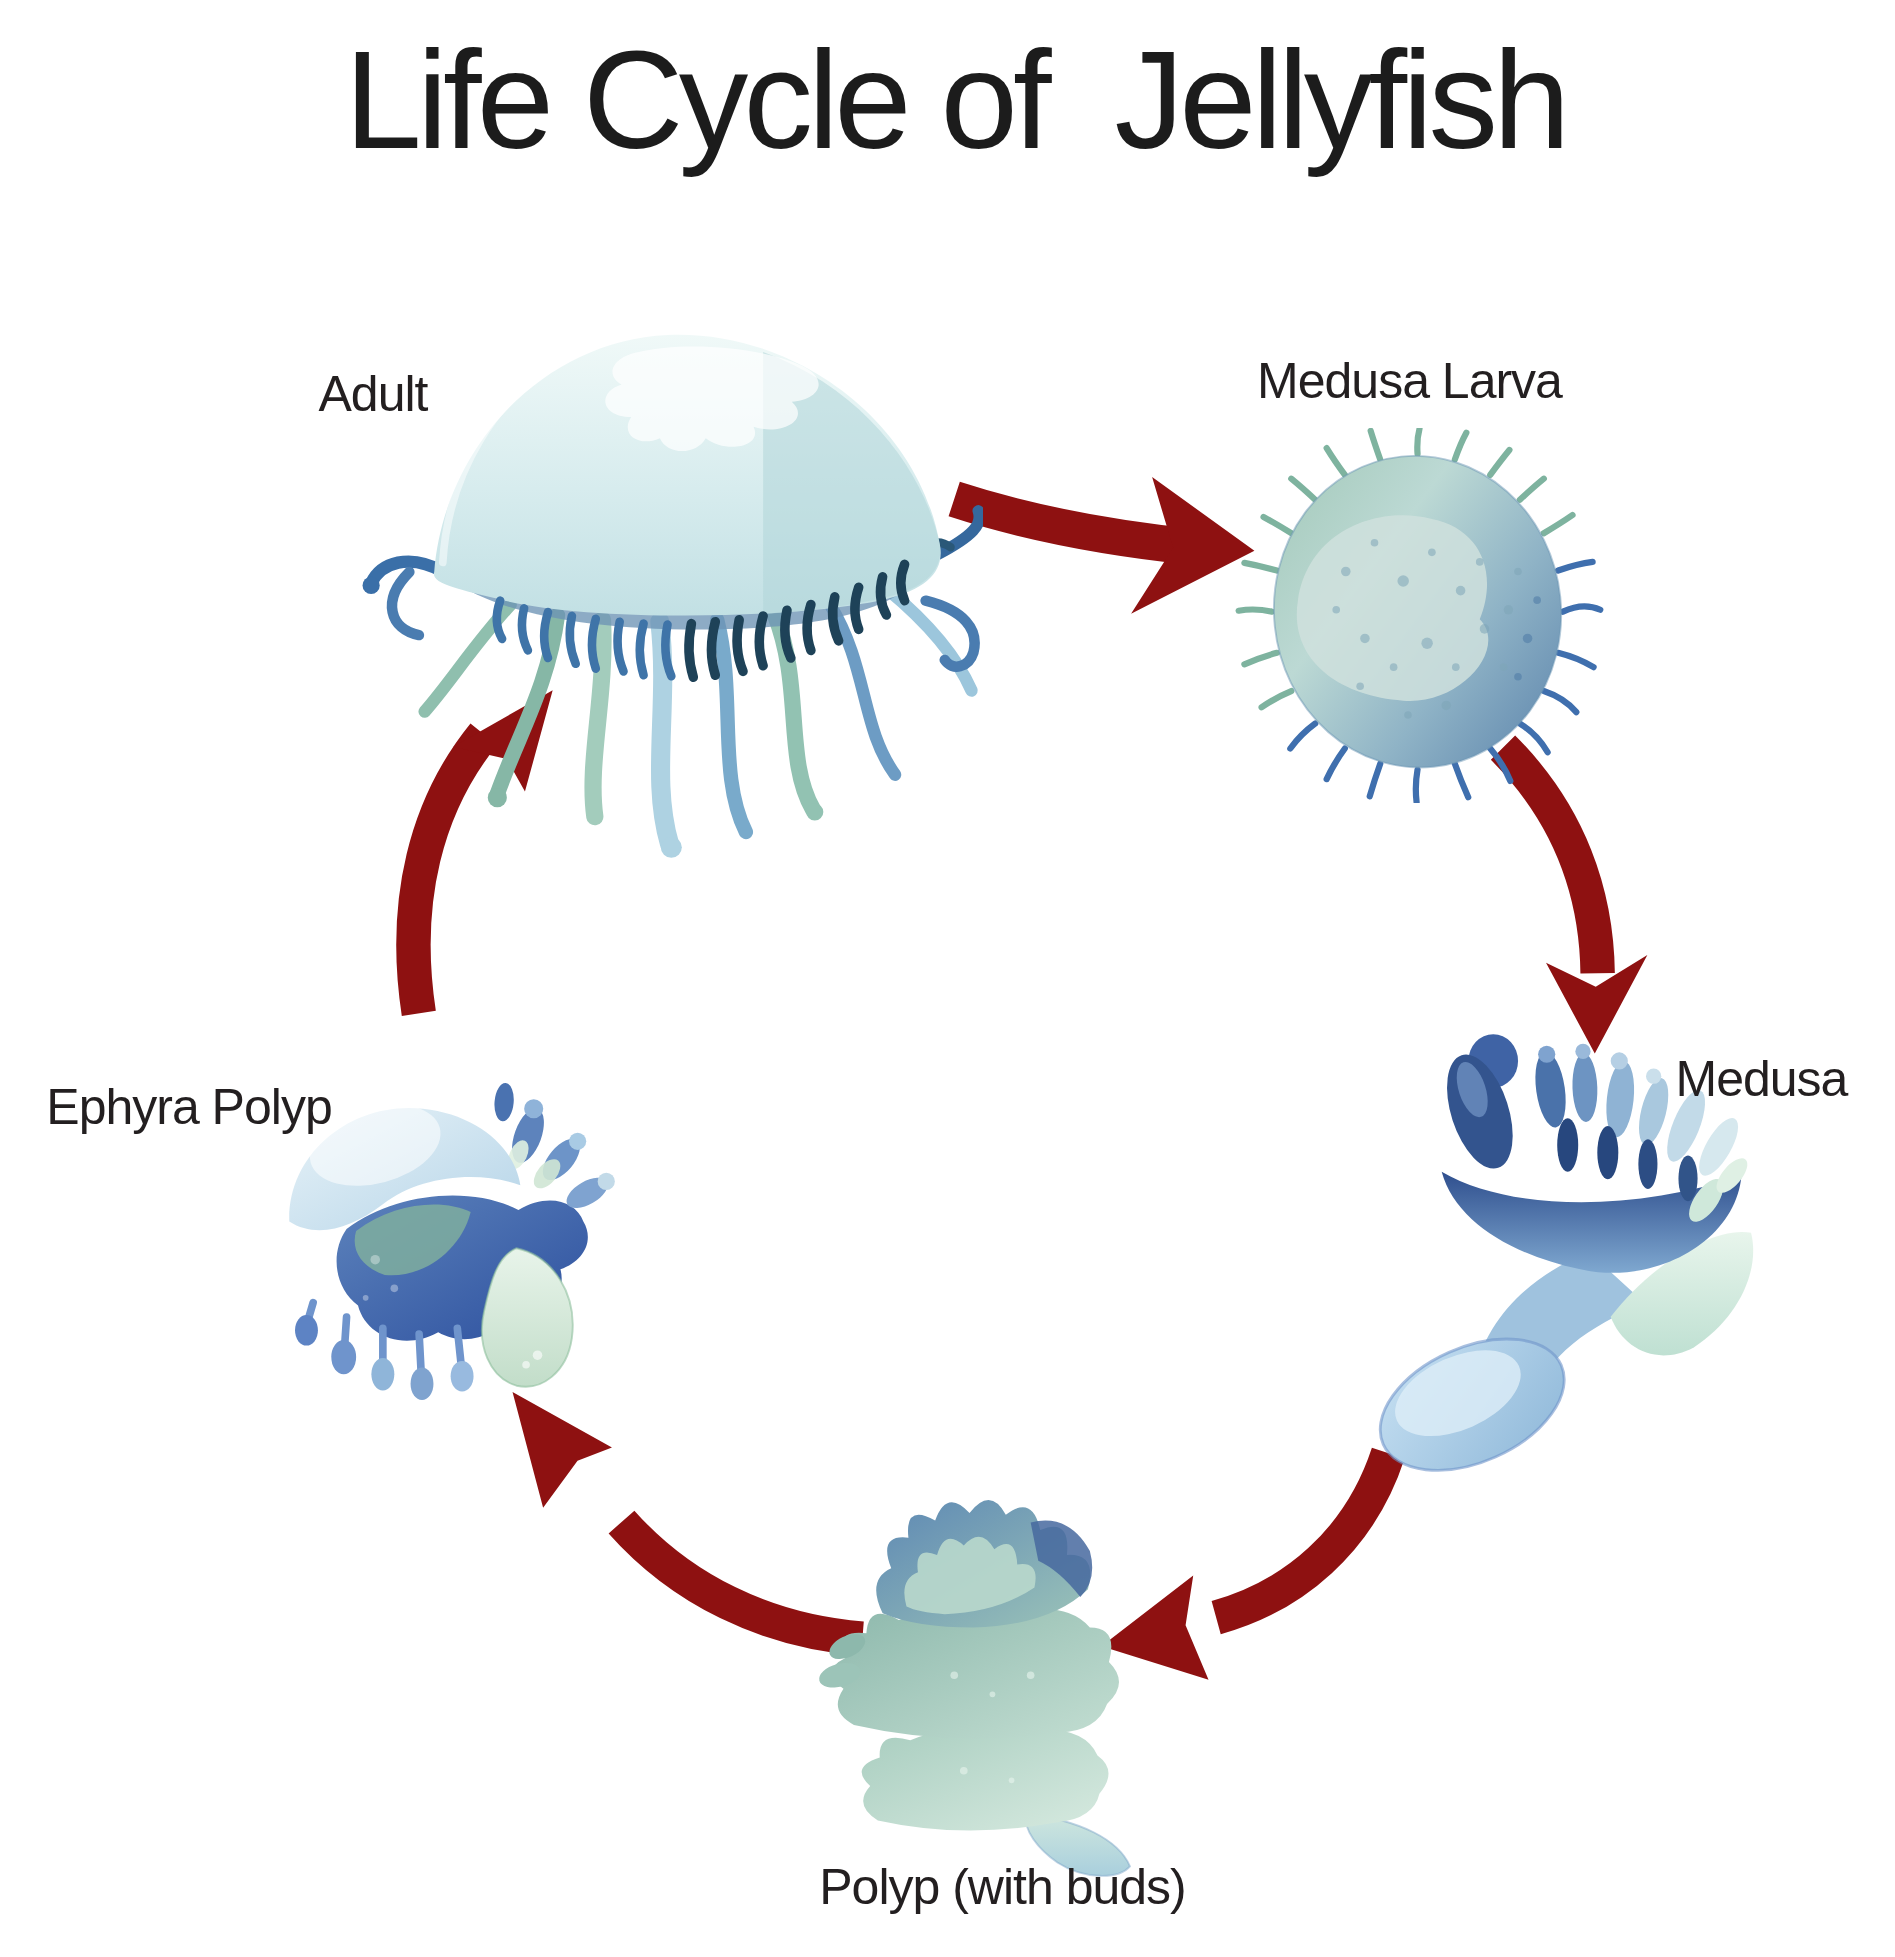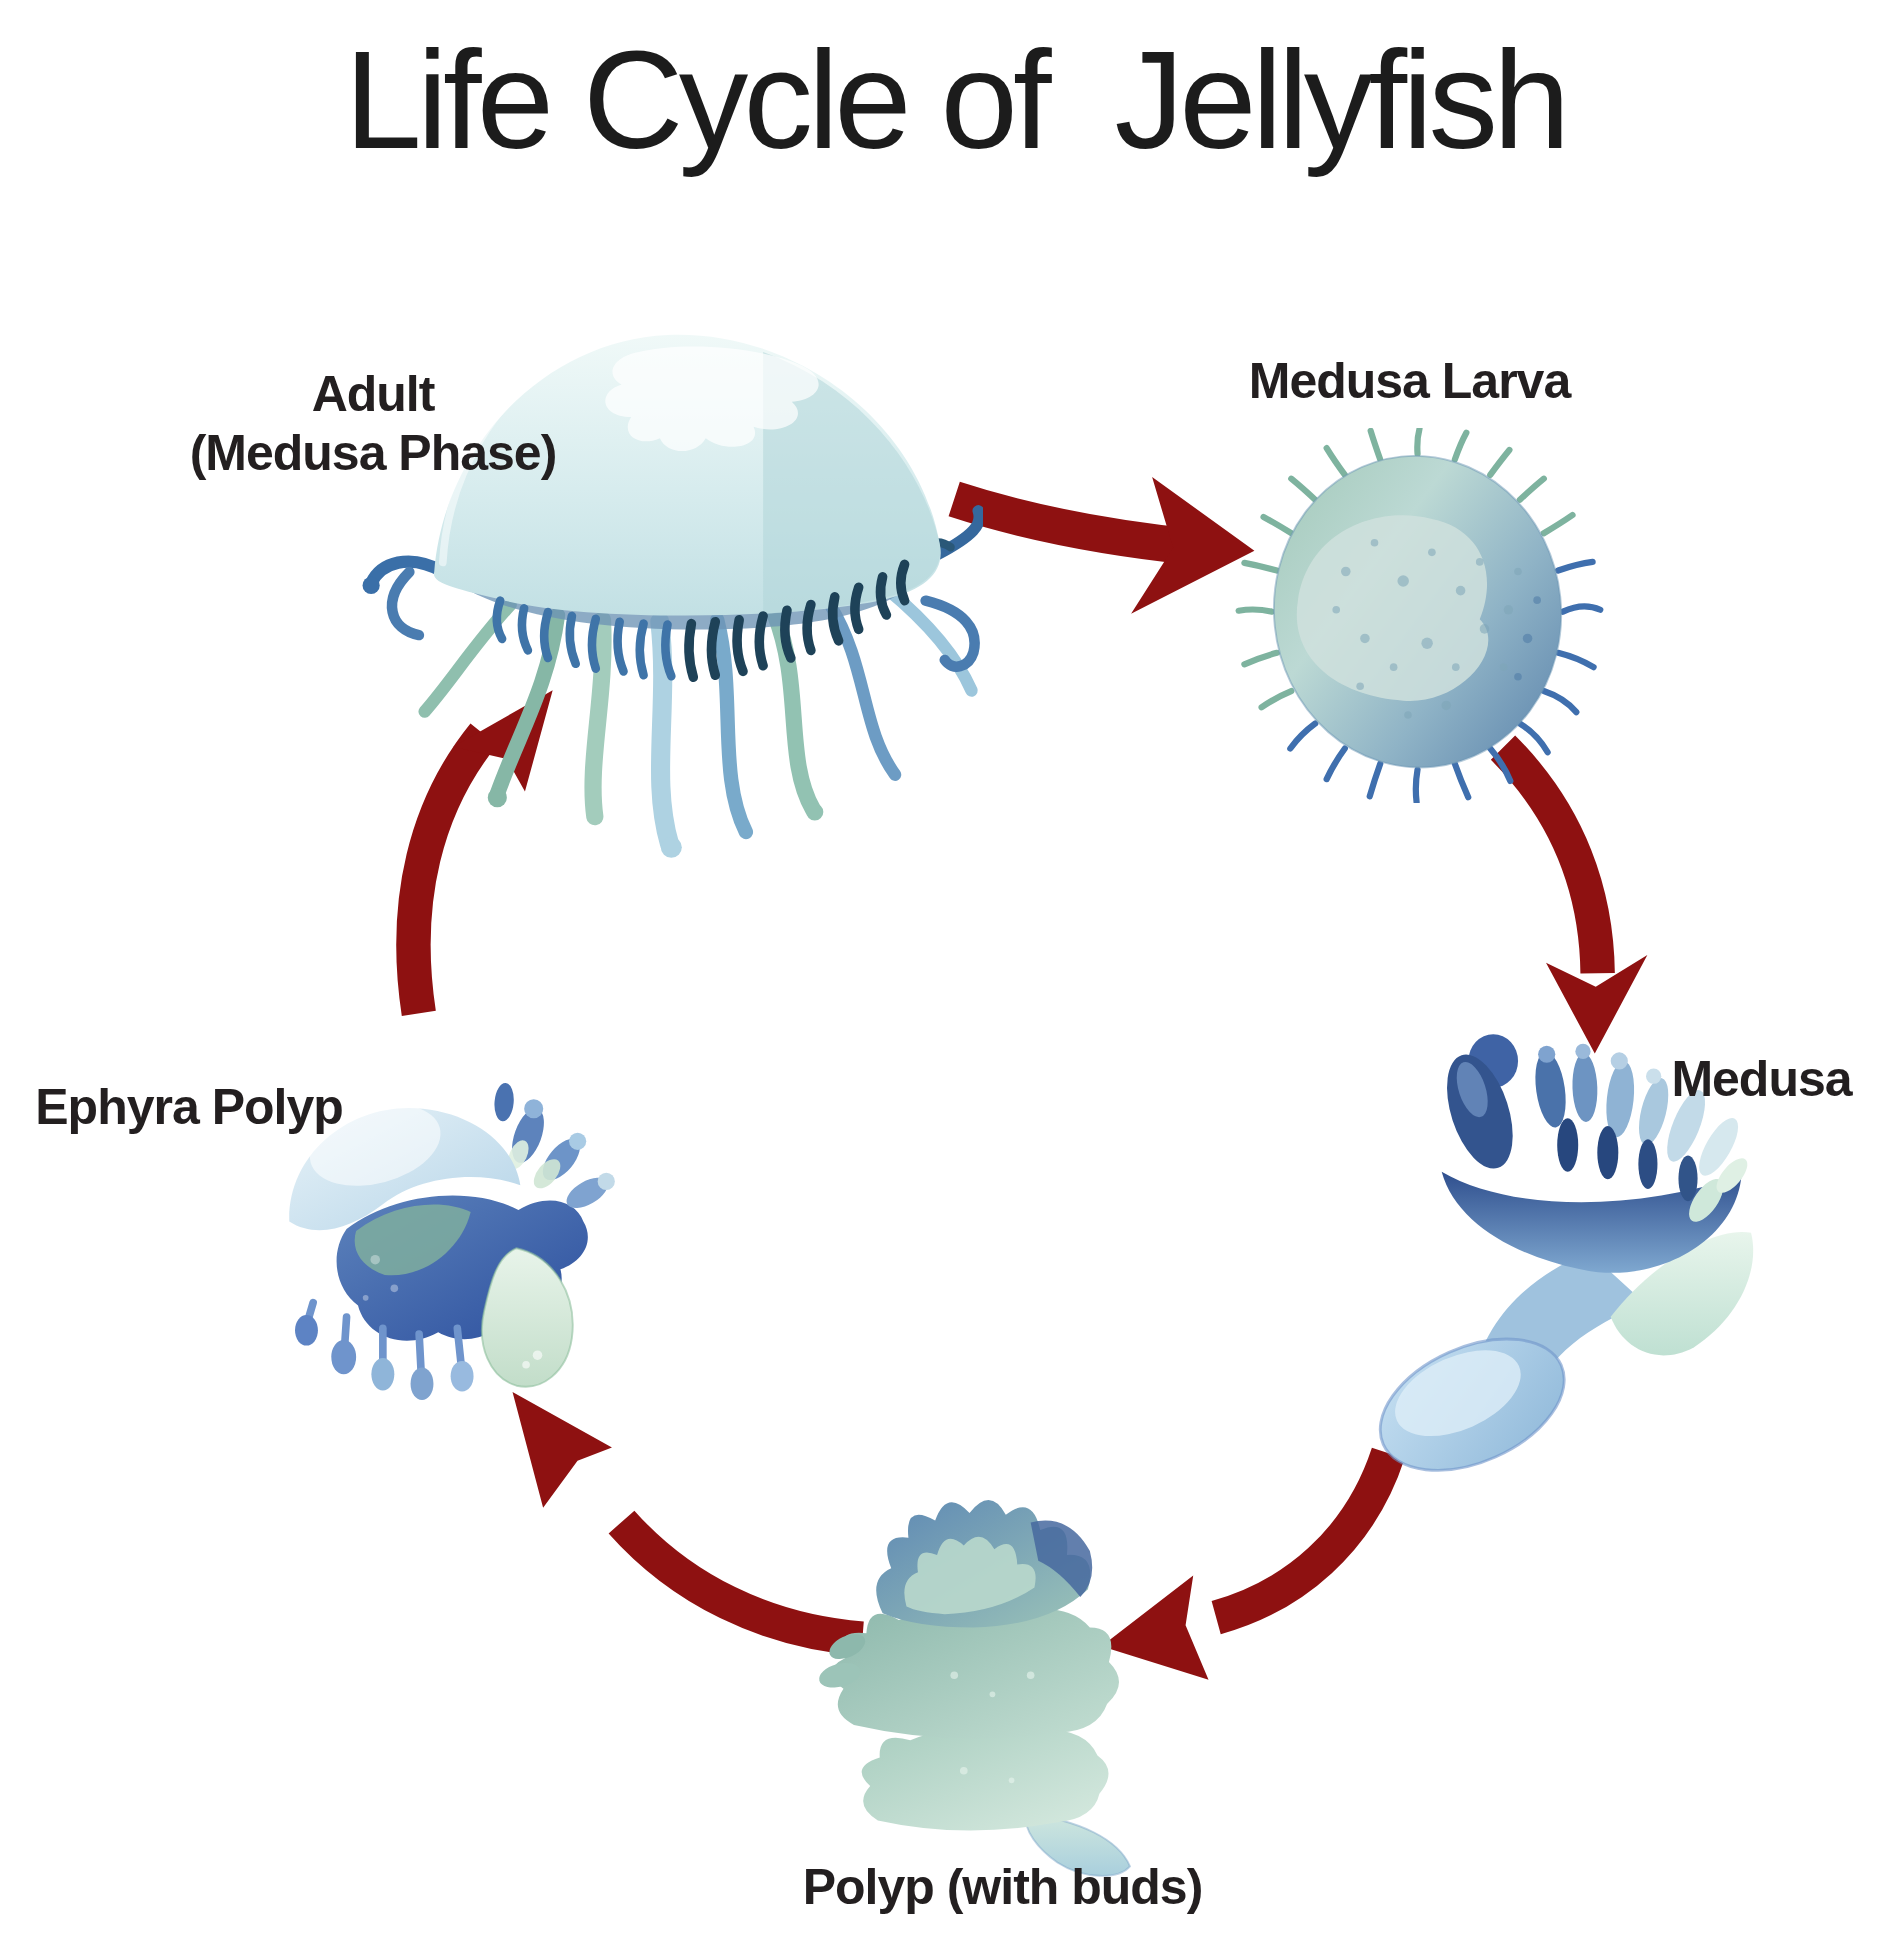--- a/index.html
+++ b/index.html
@@ -4,21 +4,21 @@
 <style>
   html,body{margin:0;padding:0;background:#ffffff;}
   body{width:1896px;height:1958px;position:relative;overflow:hidden;
        font-family:"Liberation Sans",sans-serif;color:#231f20;}
   h1.title{
     margin:7px;position:absolute;left:0;top:17px;width:100%;
     text-align:center;font-weight:400;font-size:139px;letter-spacing:-4.8px;
     color:#1c1c1c;white-space:pre;line-height:1.1;
   }
   .stage-label{
-    position:absolute;font-weight:700;font-size:50px;letter-spacing:-1px;
+    position:absolute;font-weight:400;font-size:50px;letter-spacing:-1px;
     color:#231f20;text-align:center;line-height:1.18;z-index:5;
   }
   .illo{position:absolute;z-index:3;}
   .arrows{position:absolute;left:0;top:0;z-index:1;}
   svg{display:block;}
 </style>
 </head>
 <body>
 
 <h1 class="title">Life Cycle of  Jellyfish</h1>
@@ -41,21 +41,20 @@
     <polygon points="536,1456 640,1514 604,1528 568,1577" fill="#8e1111"></polygon>
   </g>
   <g>
     <path d="M 438,1060 C 420,942 446,842 506,768" fill="none" stroke-width="36" stroke="#8e1111"></path>
     <polygon points="578,722 549,828 530,794 474,781" fill="#8e1111"></polygon>
   </g>
 </svg>
 
 <div class="stage-label" style="left:134px;top:365px;width:478px;">
   <div>Adult</div>
-  <div>(Medusa Phase)</div>
 </div>
 <div class="stage-label" style="left:1185px;top:352px;width:449px;">Medusa Larva</div>
 <div class="stage-label" style="left:1630px;top:1050px;width:263px;">Medusa</div>
 <div class="stage-label" style="left:668px;top:1858px;width:669px;">Polyp (with buds)</div>
 <div class="stage-label" style="left:24px;top:1078px;width:330px;">Ephyra Polyp</div>
 
 <div class="illo" style="left:352px;top:285px;width:631px;height:574px;">
 <svg width="631" height="574" viewBox="0 0 660 600">
   <defs>
     <linearGradient id="gBell" x1="0" y1="0" x2="0" y2="1">

